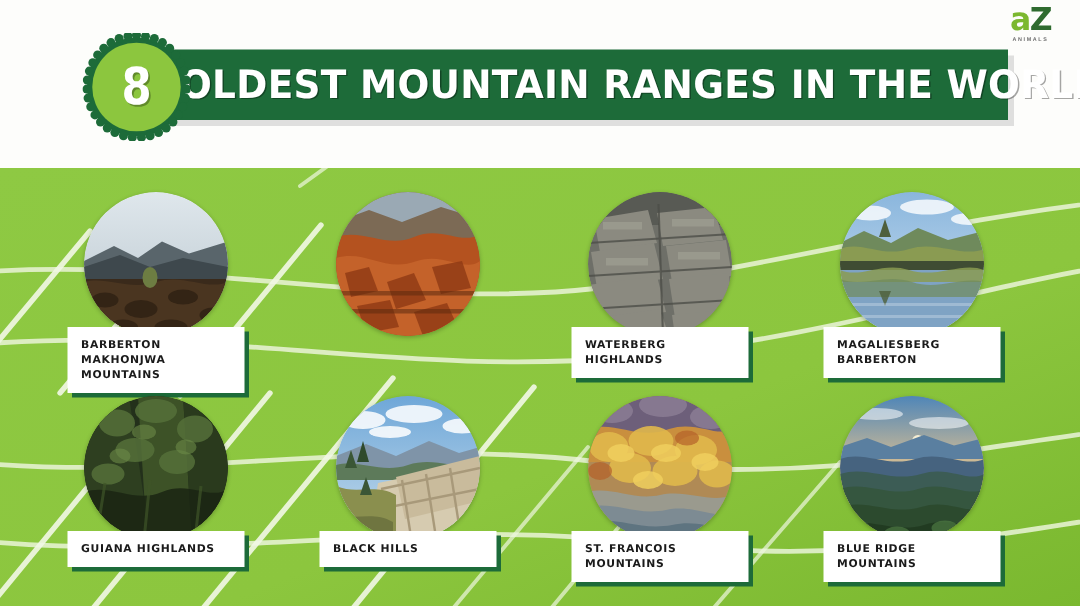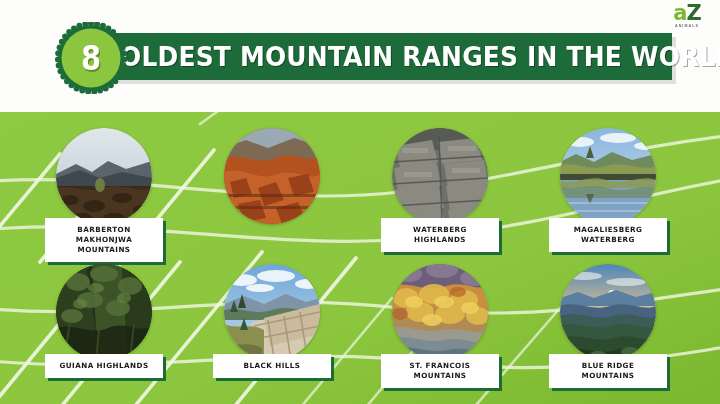--- a/index.html
+++ b/index.html
@@ -83,21 +83,21 @@
   .photo svg{display:block;}
 
   .label{
     position:absolute;left:50%;transform:translateX(-50%);
     top:96px;
     min-width:118px;max-width:152px;
     background:#ffffff;
     box-shadow:3px 3px 0 #1d6b39;
     padding:7px 9px;
     box-sizing:border-box;
-    text-align:center;
+    text-align:left;
   }
   .label span{
     display:block;
     font-family:"DejaVu Sans", sans-serif;
     font-weight:700;
     font-size:7.2px;
     letter-spacing:.45px;
     color:#1a1a1a;
     line-height:10px;
     white-space:pre-line;
@@ -340,21 +340,21 @@
               <g fill="#ffffff" opacity=".25">
                 <rect y="74" width="96" height="2"></rect>
                   <rect y="82" width="96" height="2"></rect>
                   <rect y="90" width="96" height="2"></rect>
               </g>
             </g>
           </svg>
         </div>
         <div class="label">
           <span>MAGALIESBERG
-WATERBERG</span>
+BARBERTON</span>
         </div>
       </div>
 
       <div class="cell" style="left:182px;top:146px;">
         <div class="photo">
           <svg width="96" height="96" viewBox="0 0 96 96">
             <defs>
                 <clipPath id="c6">
                   <circle cx="48" cy="48" r="48"></circle>
                 </clipPath>

